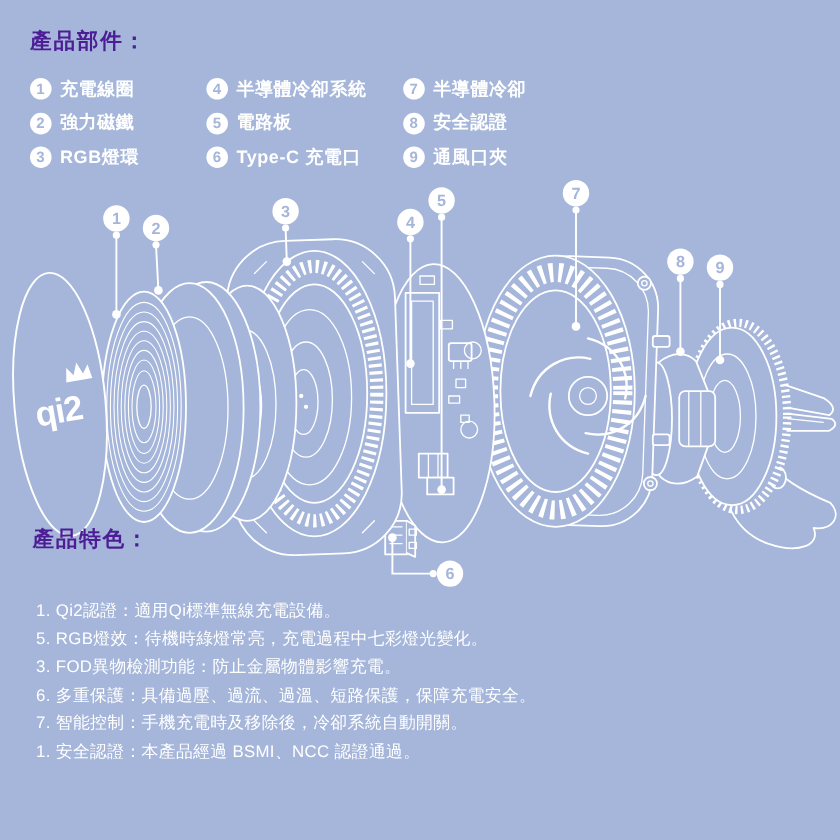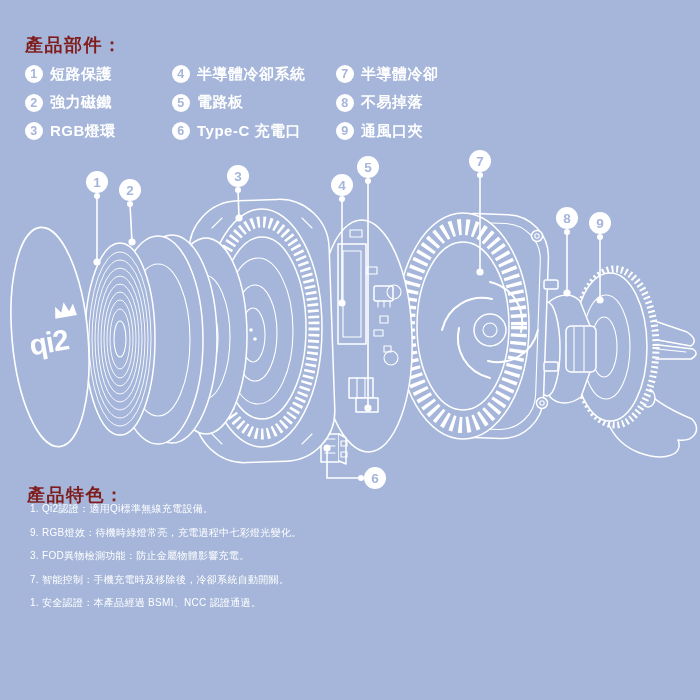--- a/index.html
+++ b/index.html
@@ -2,39 +2,39 @@
 <html><head>
 <meta charset="utf-8">
 <style>
   html,body{margin:0;padding:0}
   body{
     width:700px;height:700px;position:relative;overflow:hidden;
     background:#a5b6da;color:#fff;
     font-family:"Liberation Sans",sans-serif;
   }
   .section-title{
-    position:absolute;font-size:18px;font-weight:700;letter-spacing:1.5px;color:#7f1d1d;margin-top:11px;
+    position:absolute;font-size:18px;font-weight:700;letter-spacing:1.5px;color:#4c1d95;
   }
   #parts-title{left:25px;top:22px}
-  #features-title{left:27px;top:472px}
+  #features-title{left:27px;top:437px}
   .legend{
     position:absolute;left:25px;top:60px;
     display:grid;grid-auto-flow:column;
     grid-template-rows:repeat(3,28.5px);
     grid-template-columns:147px 164px auto;
     align-items:center;
   }
   .legend-item{display:flex;align-items:center;font-size:15px;font-weight:600;letter-spacing:.5px;white-space:nowrap}
   .numball{
     display:inline-flex;width:18px;height:18px;border-radius:50%;
     background:#fff;color:#a5b6da;font-size:12.5px;font-weight:700;
     align-items:center;justify-content:center;margin-right:7px;flex:none;
   }
   .features{
-    position:absolute;left:30px;top:497px;font-size:10px;font-weight:500;
+    position:absolute;left:30px;top:497px;font-size:14px;font-weight:500;
     line-height:23.6px;letter-spacing:.3px;white-space:nowrap;
   }
   #diagram{position:absolute;left:0;top:140px}
   
   .pf{fill:#a5b6da;stroke:#fff;stroke-width:1.5;stroke-linejoin:round;stroke-linecap:round}
   .ln{fill:none;stroke:#fff;stroke-width:1.1;stroke-linejoin:round;stroke-linecap:round}
   .lnt{fill:none;stroke:#fff;stroke-width:.9}
   .dashfin{fill:none;stroke:#fff;stroke-width:16;stroke-dasharray:3.4 4.4}
   .dashknurl{fill:none;stroke:#fff;stroke-width:11;stroke-dasharray:2.6 3.4}
   .dash7{fill:#a5b6da;stroke:#fff;stroke-width:7;stroke-dasharray:2 2.8}
@@ -46,21 +46,21 @@
   .logo{fill:#fff;font-weight:700;font-size:29px;font-family:"Liberation Sans",sans-serif;letter-spacing:-1px}
 </style>
 </head>
 <body>
 
 <div class="section-title" id="parts-title">產品部件：</div>
 
 <div class="legend">
   <div class="legend-item">
       <span class="numball">1</span>
-      <span>短路保護</span>
+      <span>充電線圈</span>
     </div>
   <div class="legend-item">
       <span class="numball">2</span>
       <span>強力磁鐵</span>
     </div>
   <div class="legend-item">
       <span class="numball">3</span>
       <span>RGB燈環</span>
     </div>
   <div class="legend-item">
@@ -74,21 +74,21 @@
   <div class="legend-item">
       <span class="numball">6</span>
       <span>Type-C 充電口</span>
     </div>
   <div class="legend-item">
       <span class="numball">7</span>
       <span>半導體冷卻</span>
     </div>
   <div class="legend-item">
       <span class="numball">8</span>
-      <span>不易掉落</span>
+      <span>安全認證</span>
     </div>
   <div class="legend-item">
       <span class="numball">9</span>
       <span>通風口夾</span>
     </div>
 </div>
 
 <svg id="diagram" width="700" height="360" viewBox="0 0 700 360">
   <defs>
     <path id="blade" d="M490,142 C514,148 526,170 521,192"></path>
@@ -274,17 +274,18 @@
       <circle class="co-circle" cx="600" cy="83" r="11"></circle>
         <text class="co-num" x="600" y="87.6">9</text>
     </g>
   </g>
 </svg>
 
 <div class="section-title" id="features-title">產品特色：</div>
 
 <div class="features">
   <div>1. Qi2認證：適用Qi標準無線充電設備。</div>
-  <div>9. RGB燈效：待機時綠燈常亮，充電過程中七彩燈光變化。</div>
+  <div>5. RGB燈效：待機時綠燈常亮，充電過程中七彩燈光變化。</div>
   <div>3. FOD異物檢測功能：防止金屬物體影響充電。</div>
+  <div>6. 多重保護：具備過壓、過流、過溫、短路保護，保障充電安全。</div>
   <div>7. 智能控制：手機充電時及移除後，冷卻系統自動開關。</div>
   <div>1. 安全認證：本產品經過 BSMI、NCC 認證通過。</div>
 </div>
 
 </body></html>

